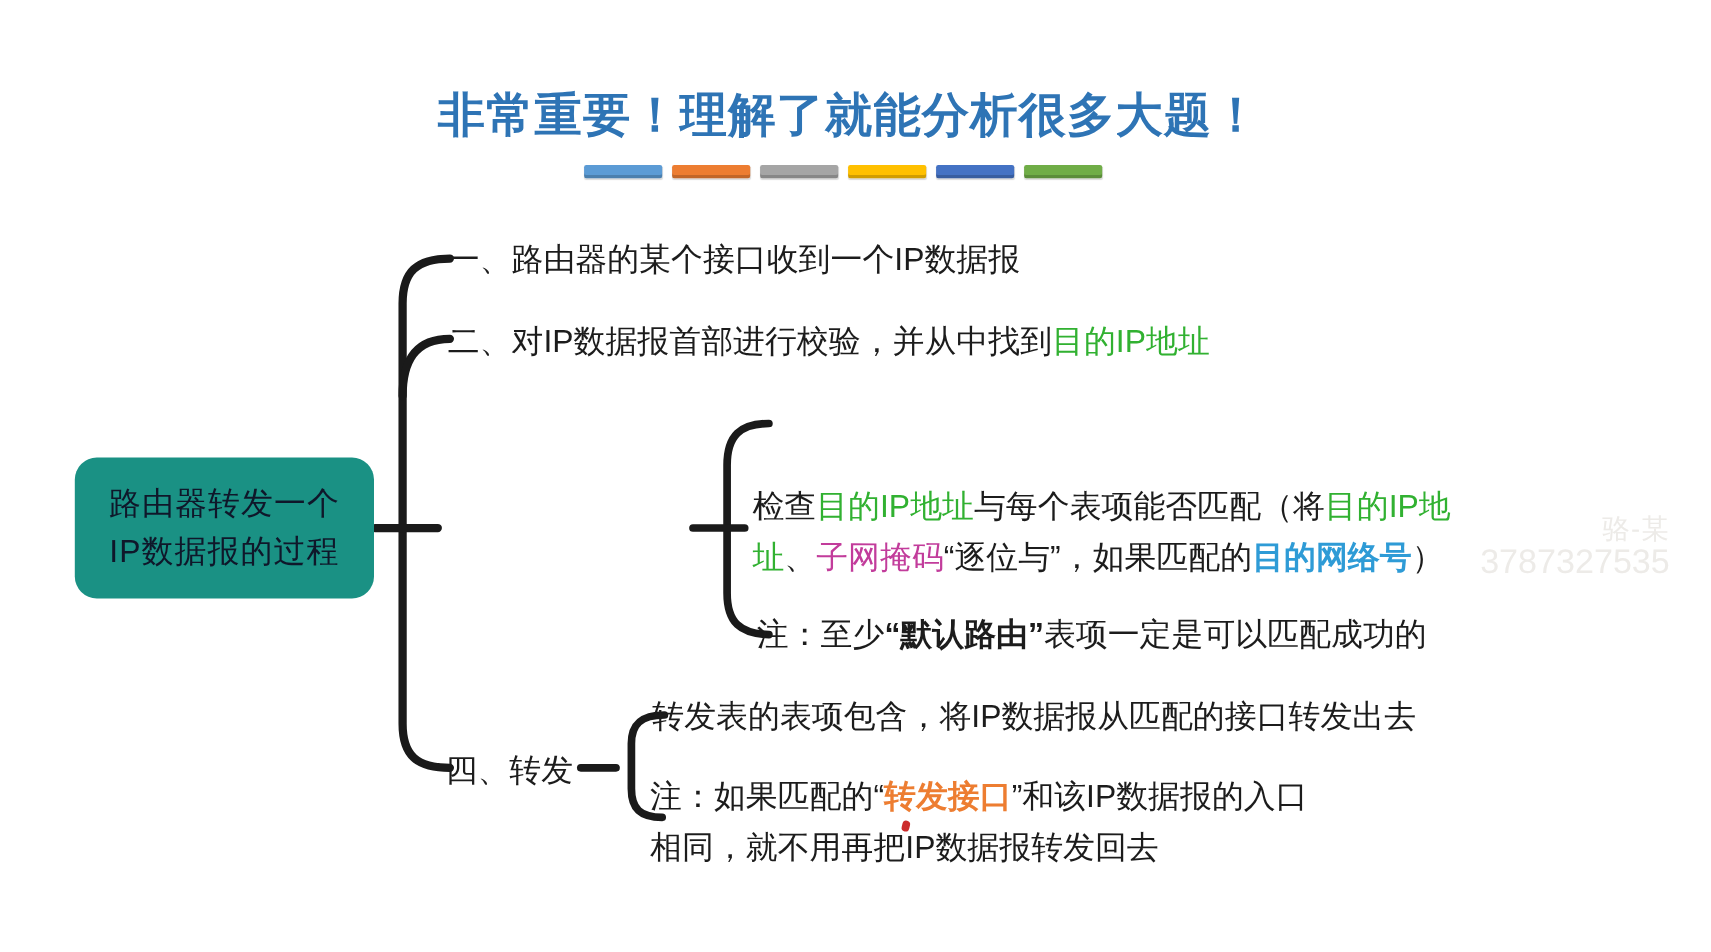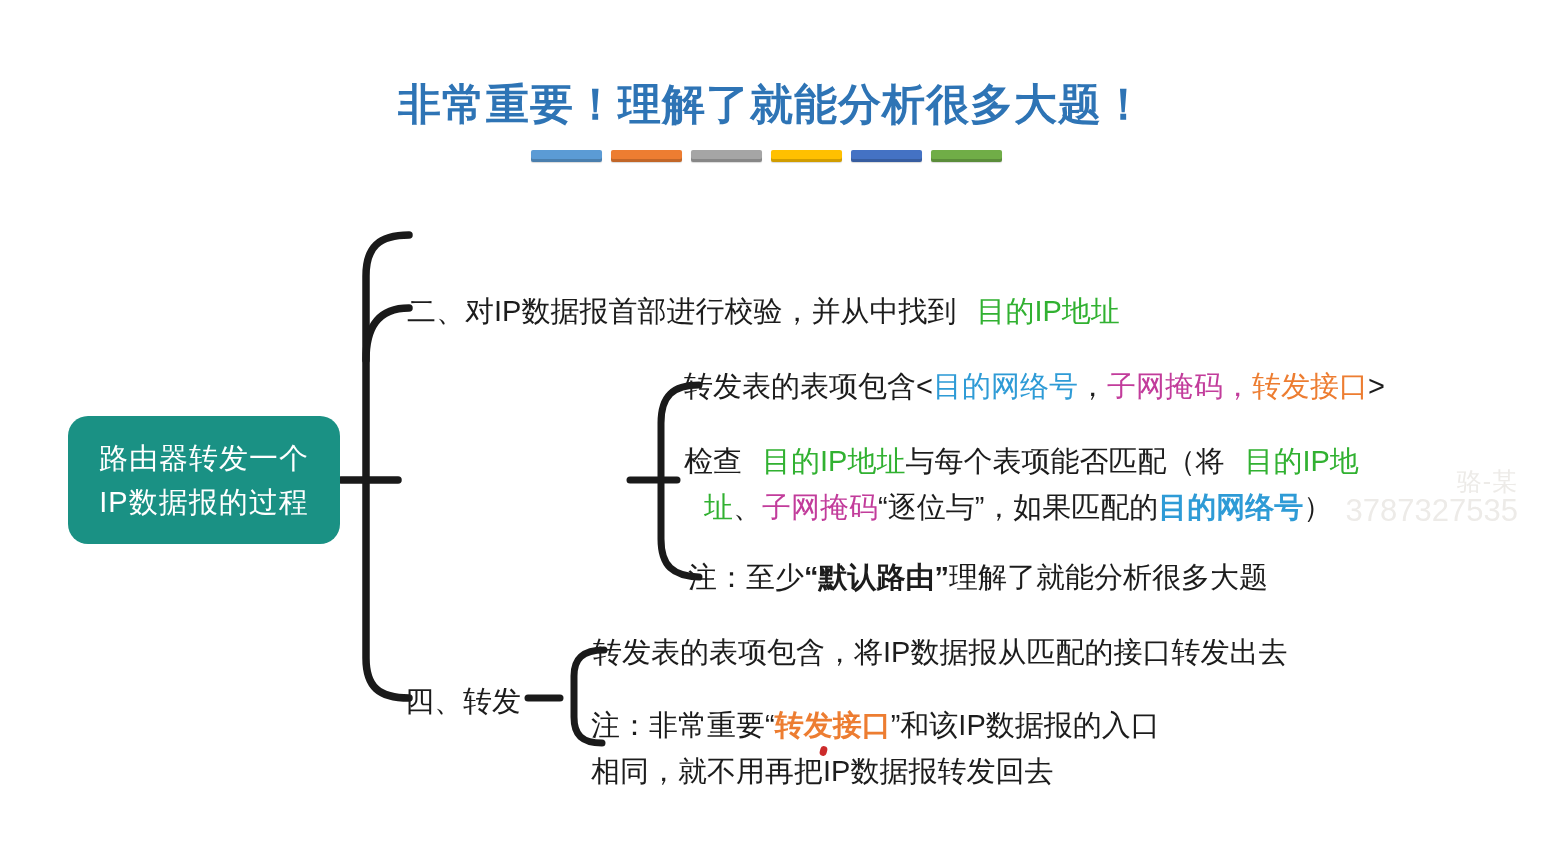--- a/index.html
+++ b/index.html
@@ -12,35 +12,35 @@
   .title{
     position:absolute;left:398px;top:30px;margin:0;z-index:2;
     font-family:"Liberation Serif", serif;font-size:43px;font-weight:bold;
     letter-spacing:1px;color:var(--title_blue,#2E74B5);white-space:nowrap;
   }
   .bars{position:absolute;left:531px;top:104px;z-index:2;display:flex;gap:9px;}
   .bar{display:inline-block;width:71px;height:12px;border-radius:2px;
        box-shadow:inset 0 -3px 0 rgba(0,0,0,0.18), 0 1px 1px rgba(0,0,0,0.15);}
   .root{
     position:absolute;left:68px;top:370px;width:272px;height:128px;z-index:2;
-    background:var(--teal,#1A9184);border-radius:20px;color:#ffffff;
+    background:var(--teal,#1A9184);border-radius:20px;color:#0f172a;
     display:flex;flex-direction:column;justify-content:center;align-items:center;
     font-size:29px;line-height:44px;letter-spacing:1px;
   }
   .row{position:absolute;z-index:2;font-size:29px;line-height:45px;white-space:nowrap;}
   .r-b1{left:407px;top:168px;}
   .r-b2{left:407px;top:243px;}
   .r-3a{left:684px;top:318px;}
   .r-3b{left:684px;top:392px;line-height:46px;}
   .r-l3{left:405px;top:415px;}
   .r-3c{left:688px;top:509px;}
   .r-4a{left:593px;top:584px;}
   .r-l4{left:405px;top:633px;}
   .r-4b{left:591px;top:656px;line-height:46px;}
-  .c-green{color:var(--green,#31B131);padding-left:20px;}
+  .c-green{color:var(--green,#31B131);}
   .c-blue{color:var(--blue,#2E9BD6);}
   .c-magenta{color:var(--magenta,#C23C9B);}
   .c-orange{color:var(--orange,#ED7D31);}
   .bold{font-weight:bold;}
   .watermark{
     position:absolute;left:1330px;top:422px;width:188px;z-index:0;
     text-align:right;color:var(--watermark,#EDEBE8);
   }
   .wm1{font-size:25px;line-height:27px;letter-spacing:1px;}
   .wm2{font-size:31px;line-height:32px;}
@@ -76,49 +76,49 @@
     <span class="bar" style="background: rgb(255, 192, 0);"></span>
     <span class="bar" style="background: rgb(68, 114, 196);"></span>
     <span class="bar" style="background: rgb(112, 173, 71);"></span>
   </div>
 
   <div class="root">
     <div>路由器转发一个</div>
     <div>IP数据报的过程</div>
   </div>
 
+  <div class="row r-b1">
+    <span>一、路由器的某个接口收到一个IP数据报</span>
+  </div>
 
   <div class="row r-b2">
     <span>二、对IP数据报首部进行校验，并从中找到</span><span class="c-green">目的IP地址</span>
   </div>
 
 
-  <div class="row r-3a">
-    <span>转发表的表项包含&lt;</span><span class="c-blue">目的网络号</span><span>，</span><span class="c-magenta">子网掩码</span><span class="c-magenta">，</span><span class="c-orange">转发接口</span><span>&gt;</span>
-  </div>
 
   <div class="row r-3b">
     <span>检查</span><span class="c-green">目的IP地址</span><span>与每个表项能否匹配（将</span><span class="c-green">目的IP地</span><br>
     <span class="c-green">址</span><span>、</span><span class="c-magenta">子网掩码</span><span>“逐位与”，如果匹配的</span><span class="c-blue bold">目的网络号</span><span>）</span>
   </div>
 
   <div class="row r-3c">
-    <span>注：至少</span><span class="bold">“默认路由”</span><span>理解了就能分析很多大题</span>
+    <span>注：至少</span><span class="bold">“默认路由”</span><span>表项一定是可以匹配成功的</span>
   </div>
 
   <div class="row r-4a">
     <span>转发表的表项包含，将IP数据报从匹配的接口转发出去</span>
   </div>
 
   <div class="row r-l4">
     <span>四、转发</span>
   </div>
 
   <div class="row r-4b">
-    <span>注：非常重要“</span><span class="c-orange bold">转发接口</span><span>”和该IP数据报的入口</span><br>
+    <span>注：如果匹配的“</span><span class="c-orange bold">转发接口</span><span>”和该IP数据报的入口</span><br>
     <span>相同，就不用再把IP数据报转发回去</span>
   </div>
 
   <span class="red-dot"></span>
 
   <div class="watermark">
     <div class="wm1">骆-某</div>
     <div class="wm2">3787327535</div>
   </div>
 

